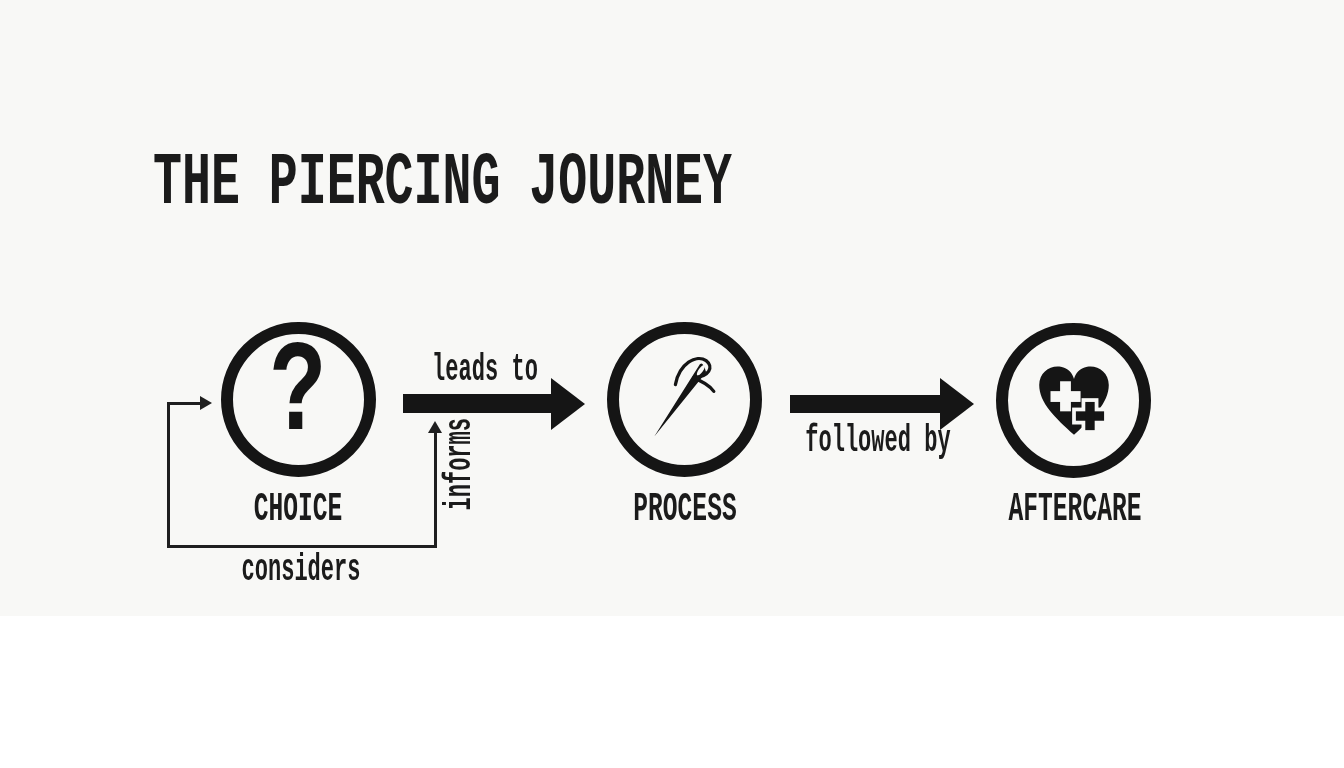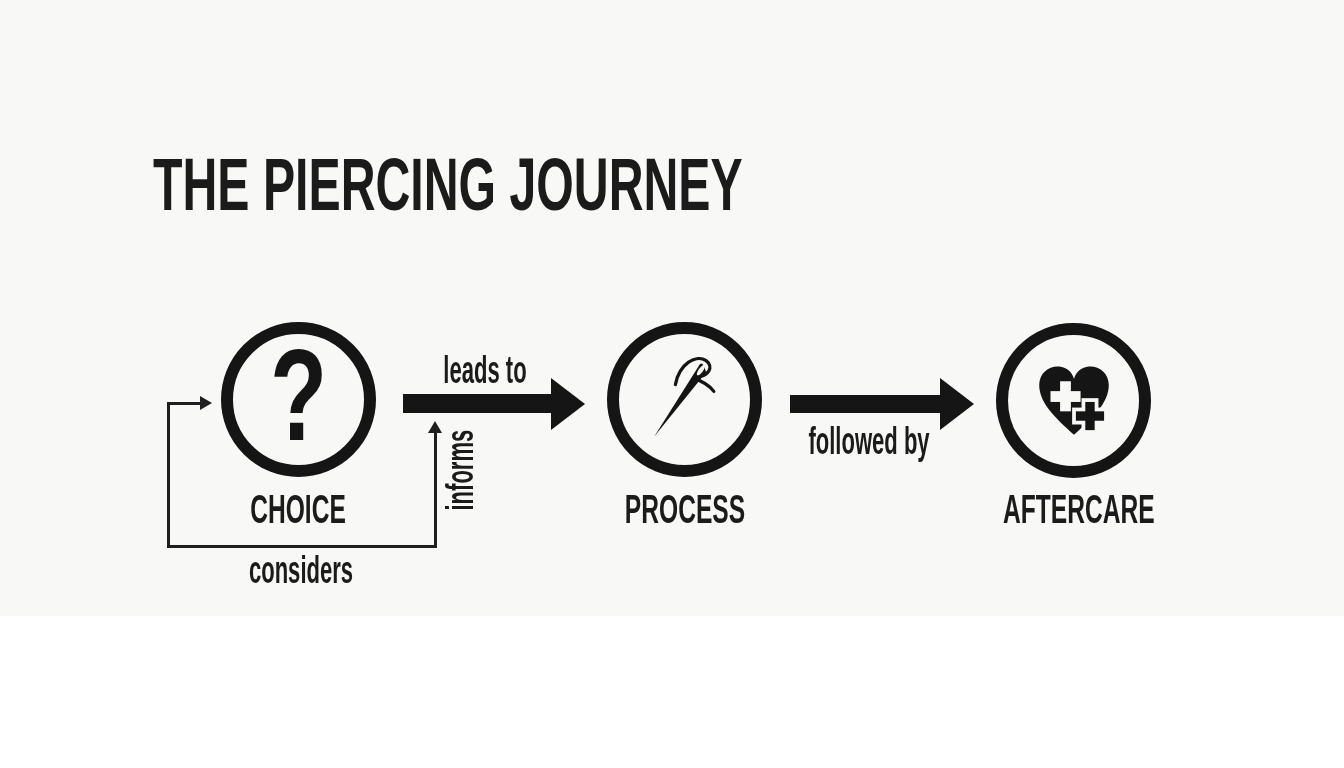--- a/index.html
+++ b/index.html
@@ -5,21 +5,21 @@
   :root{
     --ink:#151515;
     --bg:#f8f8f6;
   }
   html,body{margin:0;padding:0;background:#fff;}
   .stage{
     position:relative;
     width:1344px;height:616px;
     background:var(--bg);
     overflow:hidden;
-    font-family:Liberation Sans, sans-serif;
+    font-family:Liberation Mono, monospace;
     color:var(--ink);
   }
   .page-title{
     position:absolute;
     left:153px;top:141px;
     font-size:72px;font-weight:bold;
     letter-spacing:0px;
     white-space:nowrap;
     transform:scale(0.67,1.04);
     transform-origin:left top;

